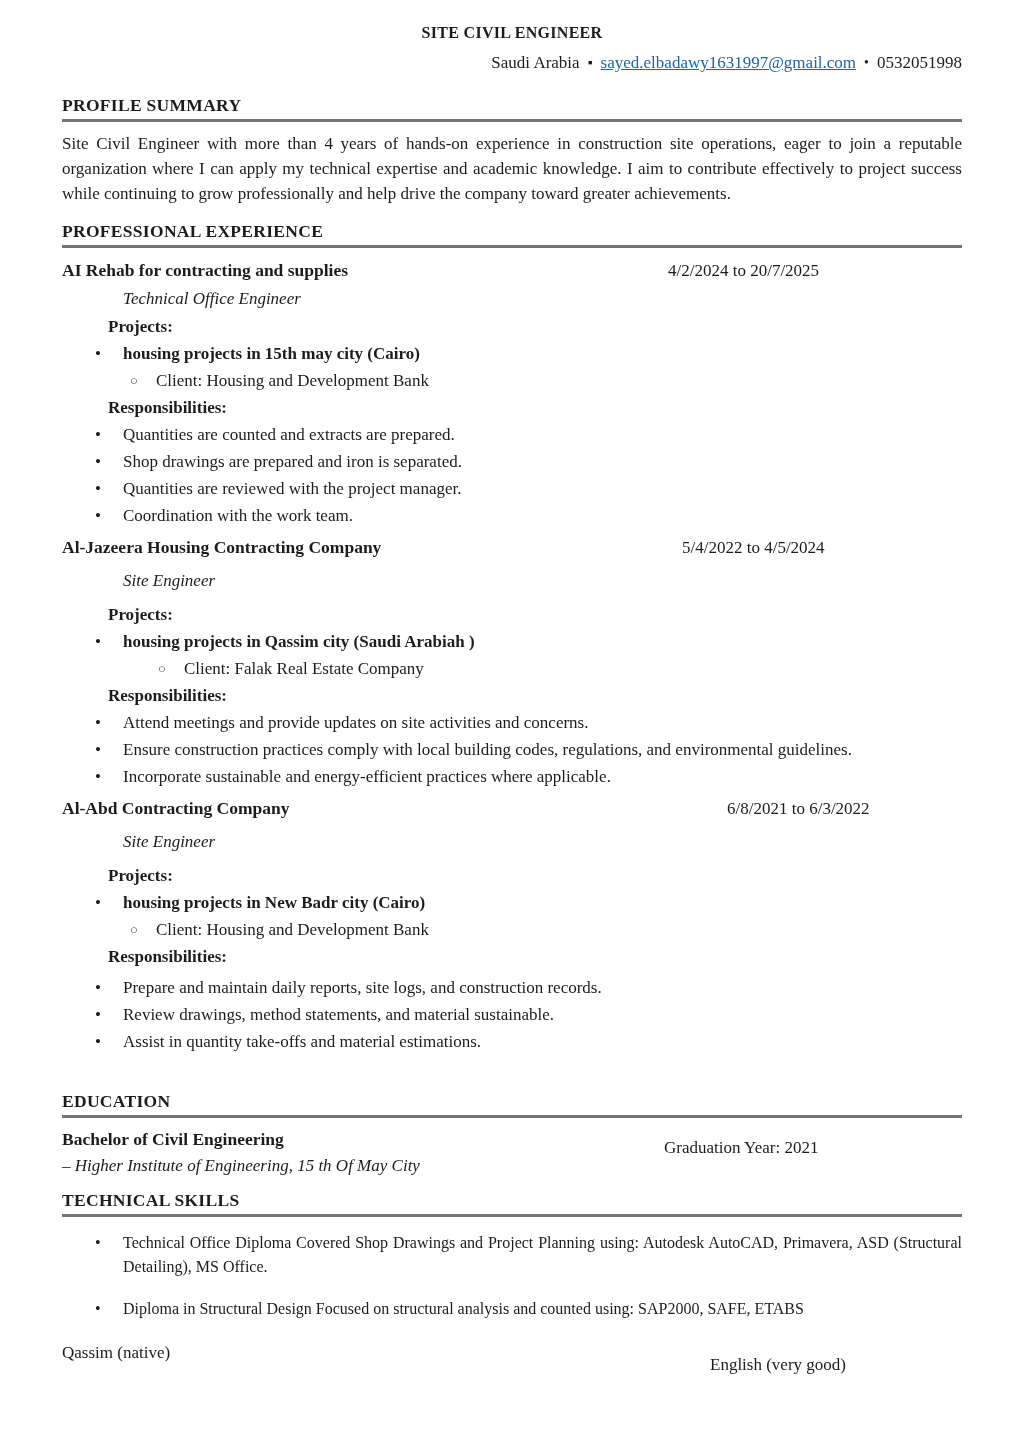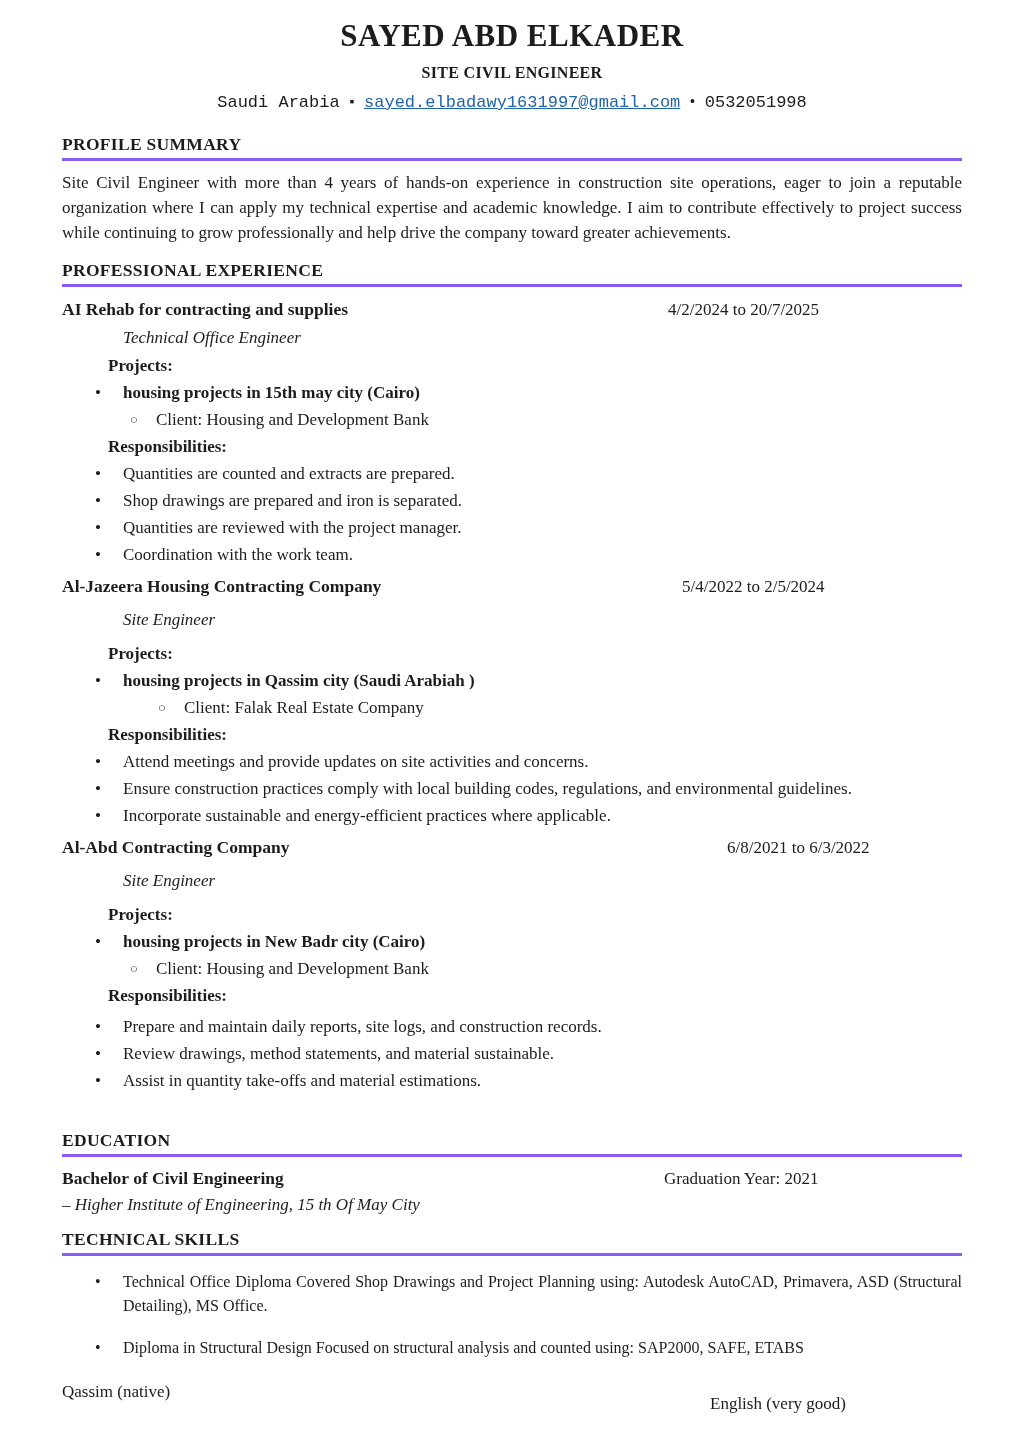--- a/index.html
+++ b/index.html
@@ -25,36 +25,35 @@
     margin-top: 4px;
   }
   .subtitle {
     text-align: center;
     font-size: 16px;
     font-weight: bold;
     letter-spacing: 0.3px;
     margin-top: 10px;
   }
   .contact {
-    text-align: center;
+    text-align: right;
     font-size: 17px;
     margin-top: 11px;
-    font-family: Liberation Mono, monospace;
   }
   .contact .sep { margin: 0 8px; font-size: 14px; vertical-align: 1px; }
   .contact a, .email-link {
     text-decoration: underline;
     cursor: pointer;
   }
   
   .sec-heading {
     font-size: 17.5px;
     font-weight: bold;
     letter-spacing: 0.3px;
-    border-bottom: 3px solid #8b5cf6;
+    border-bottom: 3px solid #737373;
     padding-bottom: 3px;
   }
   
   .para {
     font-size: 17px;
     line-height: 25px;
     text-align: justify;
     margin-top: 9px;
   }
   .row { font-size: 17px; line-height: 22px; margin-bottom: 5px; }
@@ -83,36 +82,35 @@
   .li.sub.deep .marker { margin-left: 96px; }
   .li.justify .txt { text-align: justify; }
   
   .sec-profile { margin-top: 22px; }
   .sec-exp { margin-top: 15px; }
   .sec-exp .jobhead { margin-top: 11px; }
   .sec-exp .jobhead.j2 { margin-top: 9px; }
   .sec-edu { margin-top: 38px; }
   .edu-row { position: relative; margin-top: 11px; }
   .edu-row .degree { font-weight: bold; font-size: 17.5px; }
-  .edu-row .date { position: absolute; top: 1px; font-size: 17px; }
+  .edu-row .date { position: absolute; top: 9px; font-size: 17px; }
   .edu-inst { font-style: italic; margin-top: 6px; font-size: 17px; }
   .sec-skills { margin-top: 14px; }
   .sec-skills .li { margin-top: 14px; line-height: 24px; }
   .sec-skills .li.second { margin-top: 18px; }
   .sec-lang { margin-top: 22px; }
   .lang-row { position: relative; margin-top: 15px; font-size: 17px; }
   .lang-row .lang-right { position: absolute; top: 12px; }
 </style>
 </head>
 <body>
 
 <div class="page">
   <div class="content">
 
-    <div class="name">SAYED ABD ELKADER</div>
     <div class="subtitle">SITE CIVIL ENGINEER</div>
     <div class="contact">
       <span>Saudi Arabia</span><span class="sep">▪</span><a class="email-link" style="color: rgb(31, 99, 168);">sayed.elbadawy1631997@gmail.com</a><span class="sep">•</span><span>0532051998</span>
     </div>
 
     <div class="sec-profile">
       <div class="sec-heading">PROFILE SUMMARY</div>
       <div class="para">Site Civil Engineer with more than 4 years of hands-on experience in construction site operations, eager to join a reputable organization where I can apply my technical expertise and academic knowledge. I aim to contribute effectively to project success while continuing to grow professionally and help drive the company toward greater achievements.</div>
     </div>
 
@@ -149,21 +147,21 @@
         </div>
         <div class="li row">
           <span class="marker">•</span>
           <span class="txt">Coordination with the work team.</span>
         </div>
       </div>
 
       <div>
         <div class="jobhead j2">
           <span class="company">Al-Jazeera Housing Contracting Company</span>
-          <span class="date" style="left:620px">5/4/2022 to 2/5/2024</span>
+          <span class="date" style="left:620px">5/4/2022 to 4/5/2024</span>
         </div>
         <div class="jobtitle row" style="margin-top:11px;margin-bottom:12px">Site Engineer</div>
         <div class="sublabel row">Projects:</div>
         <div class="li bold row">
           <span class="marker">•</span>
           <span class="txt">housing projects in Qassim  city (Saudi Arabiah )</span>
         </div>
         <div class="li sub deep row">
           <span class="marker">○</span>
           <span class="txt">Client: Falak Real Estate Company</span>

